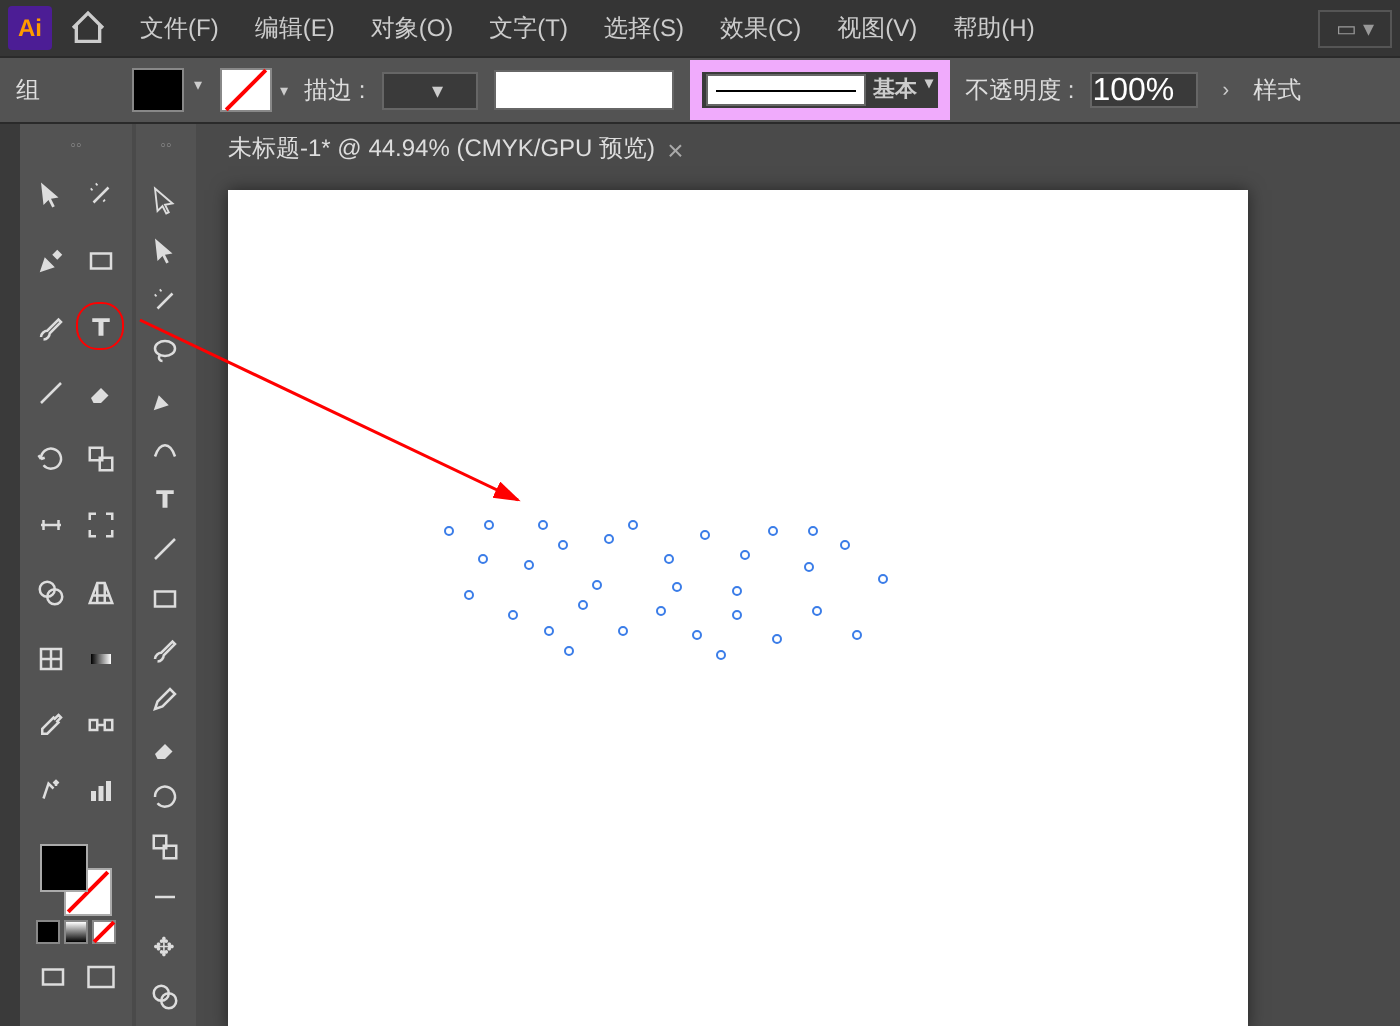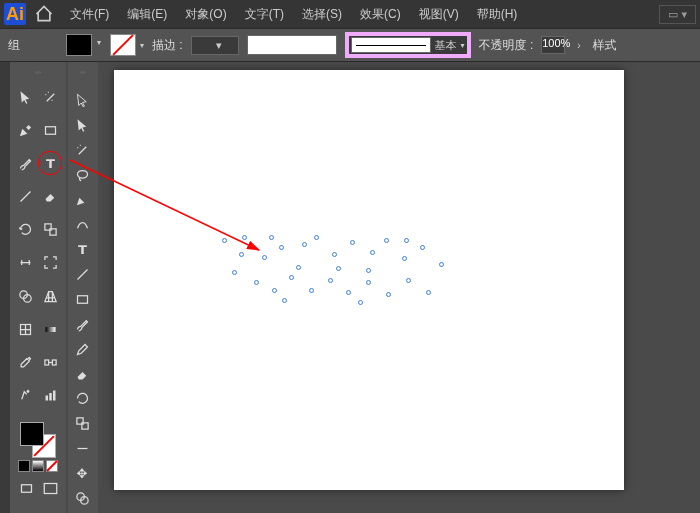--- a/index.html
+++ b/index.html
@@ -1,34 +1,34 @@
 <!DOCTYPE html>
 <html><head>
 <meta charset="utf-8">
 <style>
 *{margin:0;padding:0;box-sizing:border-box;font-family:"Microsoft YaHei",sans-serif;}
 body{width:700px;height:513px;background:#4a4a4a;overflow:hidden;position:relative;}
 .menubar{height:28px;background:#353535;display:flex;align-items:center;padding:0 4px;gap:2px;}
-.ai-logo{width:22px;height:22px;background:#1d4ed8;color:#ff9a00;display:flex;align-items:center;justify-content:center;font-weight:bold;font-size:18px;border-radius:2px;}
+.ai-logo{width:22px;height:22px;background:#4c1d95;color:#ff9a00;display:flex;align-items:center;justify-content:center;font-weight:bold;font-size:12px;border-radius:2px;}
 .home-icon{width:20px;height:20px;margin:0 6px;color:#ccc;display:flex;align-items:center;justify-content:center;}
 .menu-item{color:#ccc;font-size:12px;padding:4px 8px;cursor:pointer;}
 .menubar-right{margin-left:auto;display:flex;align-items:center;gap:4px;}
 .layout-icon{color:#999;padding:2px 8px;border:1px solid #555;font-size:11px;}
 .optionsbar{height:34px;background:#535353;border-top:1px solid #2a2a2a;border-bottom:1px solid #2a2a2a;display:flex;align-items:center;padding:0 8px;gap:8px;}
 .opt-label{color:#ddd;font-size:12px;}
 .fill-swatch{width:26px;height:22px;background:#000;border:1px solid #888;position:relative;}
 .fill-swatch::after{content:"▾";position:absolute;right:-10px;top:3px;color:#ccc;font-size:8px;}
 .stroke-swatch{width:26px;height:22px;background:#fff;border:1px solid #888;position:relative;margin-left:10px;}
 .stroke-swatch::after{content:"";position:absolute;width:28px;height:2px;background:red;transform:rotate(-45deg);top:9px;left:-2px;}
 .stroke-arrow{color:#ccc;font-size:8px;margin-left:-4px;}
 .opt-dropdown{background:#3a3a3a;border:1px solid #666;color:#ccc;font-size:11px;padding:2px 16px 2px 6px;position:relative;}
 .opt-text{background:#fff;width:90px;height:20px;border:1px solid #666;}
 .style-box{background:#fff;width:80px;height:16px;border:1px solid #666;position:relative;}
 .style-box::before{content:"";position:absolute;left:4px;right:4px;top:7px;height:1px;background:#000;}
-.opacity-input{background:#3a3a3a;border:1px solid #666;color:#fff;width:24px;height:18px;font-size:11px;text-align:left;}
+.opacity-input{background:#3a3a3a;border:1px solid #666;color:#fff;width:54px;height:18px;font-size:16px;text-align:left;}
 .nav-arrow{color:#ccc;font-size:10px;padding:0 4px;cursor:pointer;}
 .content-row{display:flex;height:calc(100% - 62px);}
 .dock-col{width:10px;background:#3a3a3a;}
 .toolbar{width:56px;background:#535353;padding:24px 4px 4px;display:grid;grid-template-columns:1fr 1fr;gap:2px;position:relative;}
 .toolbar::before{content:"◦◦";position:absolute;top:6px;left:50%;transform:translateX(-50%);color:#888;font-size:8px;}
 .tool{width:22px;height:22px;display:flex;align-items:center;justify-content:center;color:#ddd;font-size:13px;cursor:pointer;}
 .tool.highlighted{outline:1px solid red;border-radius:10px;}
 .tool svg{width:15px;height:15px;}
 .color-area{grid-column:1/3;display:flex;flex-direction:column;gap:2px;margin-top:4px;}
 .fg-bg{position:relative;width:36px;height:36px;margin:0 auto;}
@@ -74,21 +74,21 @@
 
 <div class="optionsbar">
   <span class="opt-label">组</span>
   <div style="width:30px"></div>
   <div class="fill-swatch"></div>
   <div class="stroke-swatch"></div>
   <span class="stroke-arrow">▾</span>
   <span class="opt-label">描边 :</span>
   <div class="opt-dropdown">&nbsp;&nbsp;&nbsp;&nbsp;&nbsp;&nbsp;▾</div>
   <div class="opt-text"></div>
-  <div style="display:flex;align-items:center;background:#3a3a3a;border:4px solid #f0abfc;padding:1px 2px;">
+  <div style="display:flex;background:#3a3a3a;border:6px solid #f0abfc;padding:1px 2px;font-weight:bold;">
     <div class="style-box"></div>
     <span style="color:#ccc;font-size:11px;padding:0 4px;">基本</span>
     <span style="color:#ccc;font-size:8px;">▾</span>
   </div>
   <span class="opt-label">不透明度 :</span>
   <div class="opacity-input">100%</div>
   <span class="nav-arrow">›</span>
   <span class="opt-label">样式</span>
 </div>
 
@@ -317,20 +317,26 @@
     <div class="tool">✥</div>
     <div class="tool">
         <svg viewBox="0 0 24 24" fill="none" stroke="#ddd" stroke-width="2">
           <circle cx="9" cy="9" r="6"></circle>
           <circle cx="15" cy="15" r="6"></circle>
         </svg>
       </div>
   </div>
 
   <div class="canvas-area">
+    <div class="tab-bar">
+      <div class="doc-tab">
+        <span>未标题-1* @ 44.94% (CMYK/GPU 预览)</span>
+        <span class="tab-close">×</span>
+      </div>
+    </div>
     <div class="canvas-wrap">
       <div class="artboard">
       <div class="anchor" style="left: 108px; top: 168px;"></div>
           <div class="anchor" style="left: 128px; top: 165px;"></div>
           <div class="anchor" style="left: 148px; top: 185px;"></div>
           <div class="anchor" style="left: 165px; top: 175px;"></div>
           <div class="anchor" style="left: 182px; top: 195px;"></div>
           <div class="anchor" style="left: 200px; top: 165px;"></div>
           <div class="anchor" style="left: 218px; top: 182px;"></div>
           <div class="anchor" style="left: 236px; top: 170px;"></div>

